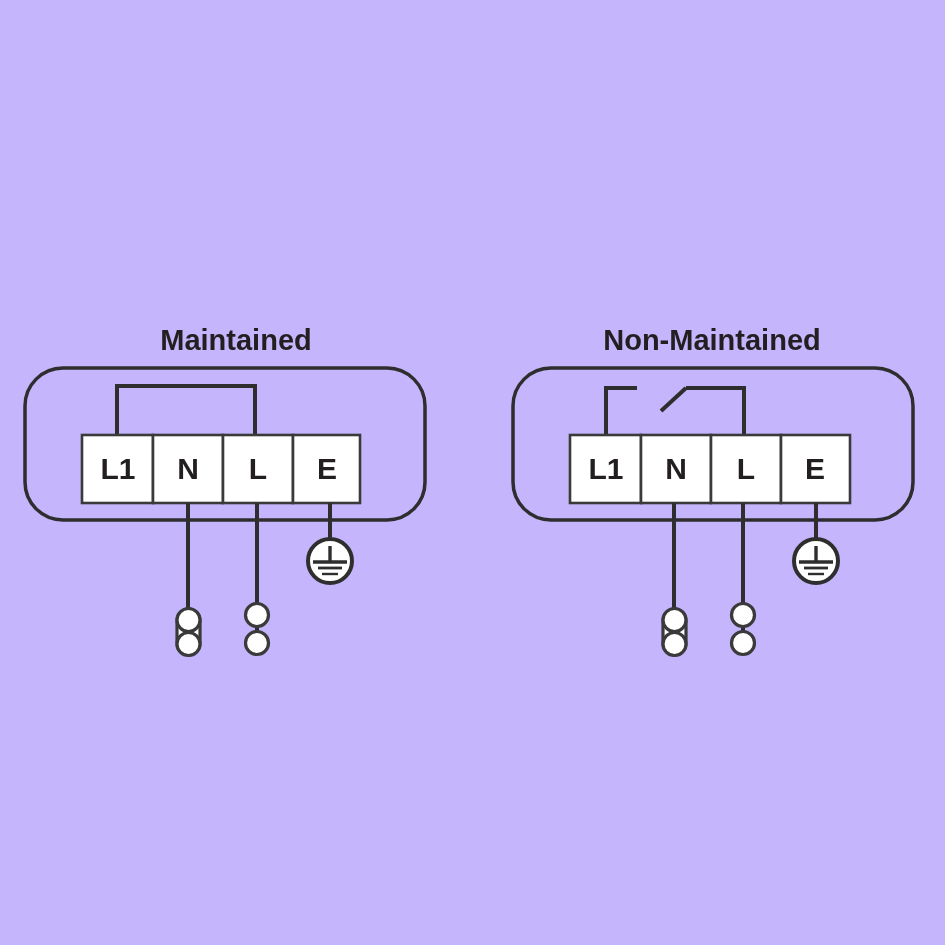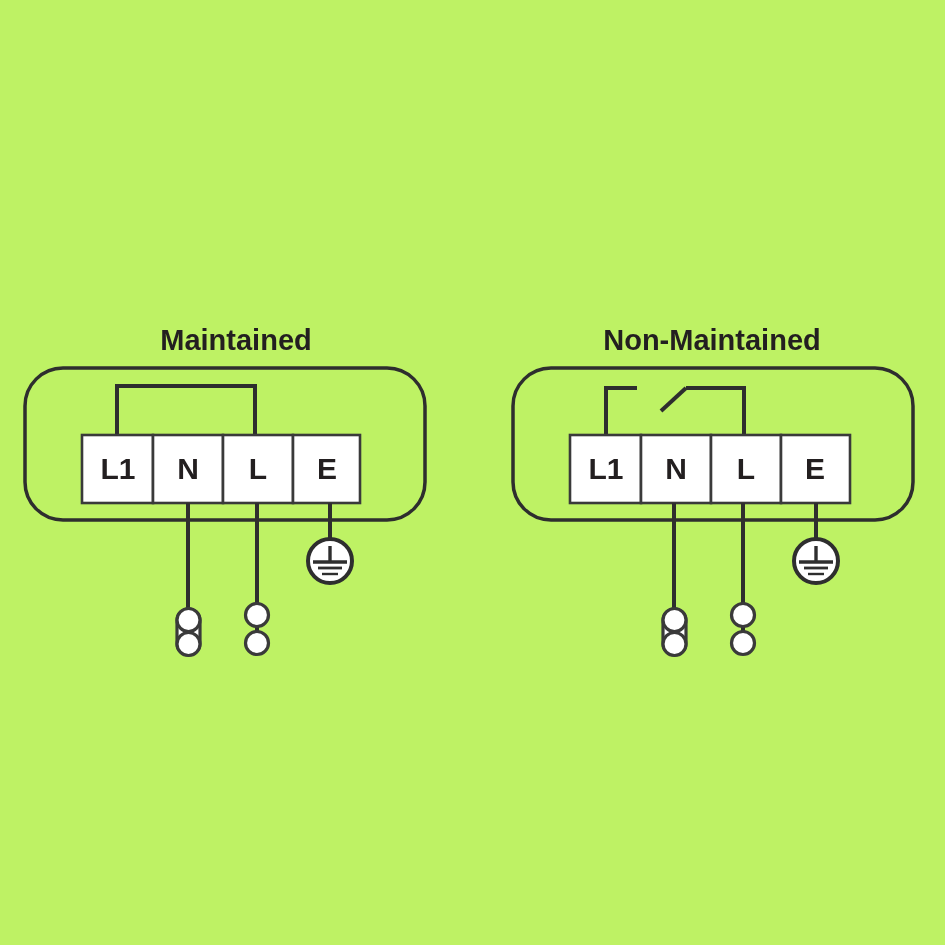--- a/index.html
+++ b/index.html
@@ -11,21 +11,21 @@
   body {
     width: 945px;
     height: 945px;
     font-family: "Liberation Sans", sans-serif;
     overflow: hidden;
   }
   #diagram-root {
     position: relative;
     width: 945px;
     height: 945px;
-    background: #bef264;
+    background: #c4b5fd;
   }
   svg.diagram-canvas {
     display: block;
     width: 945px;
     height: 945px;
   }
   .wire {
     fill: none;
     stroke: #2e2e2e;
     stroke-width: 4;

